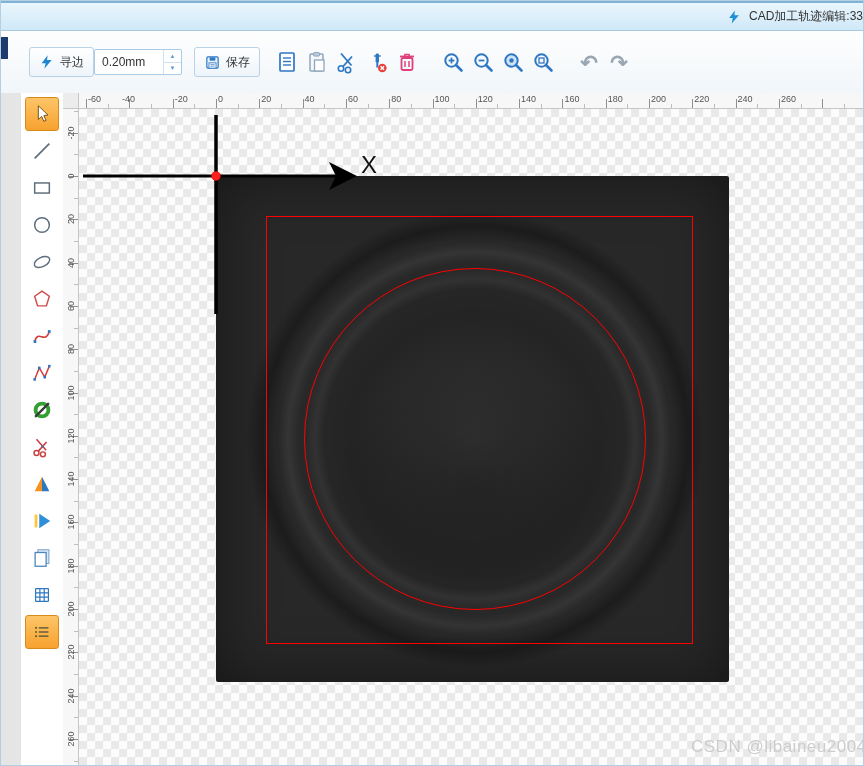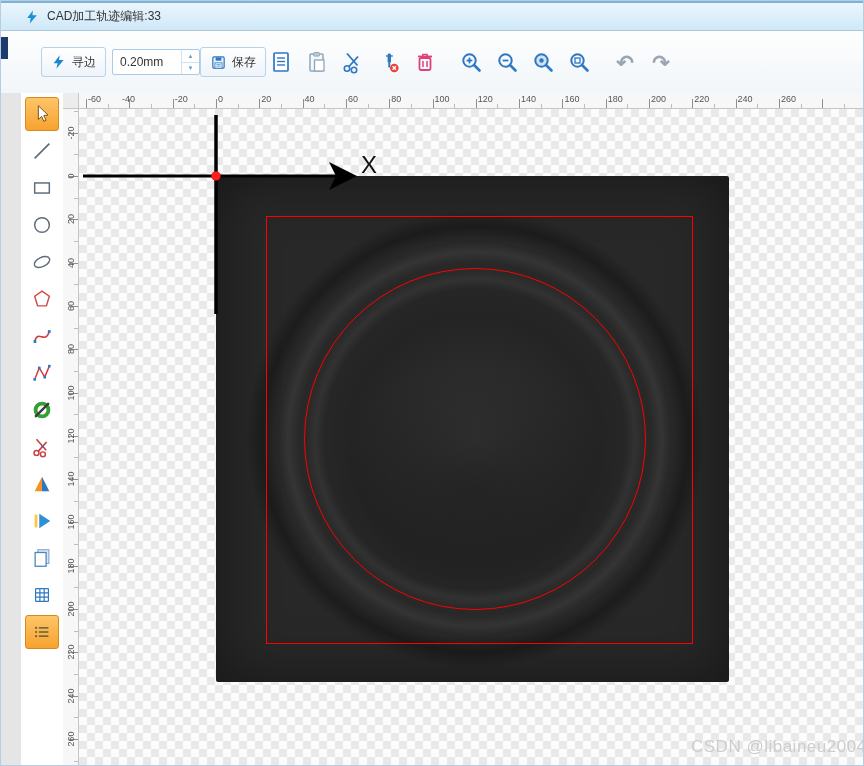--- a/index.html
+++ b/index.html
@@ -3,34 +3,34 @@
 <meta charset="utf-8">
 <style>
   html,body{margin:0;padding:0;width:864px;height:766px;overflow:hidden;
     font-family:"Liberation Sans","DejaVu Sans",sans-serif;background:#fff;user-select:none;}
   .window{position:relative;width:864px;height:766px;background:#fff;box-sizing:border-box;
     border:1px solid #b5cfe2;}
 
   
   .titlebar{position:absolute;left:0;top:0;width:100%;height:30px;box-sizing:border-box;
     background:linear-gradient(#eaf6fd,#cfe8f8);border-top:2px solid #7fb2d6;
-    border-bottom:1px solid #a9c9de;display:flex;align-items:center;gap:8px;padding-left:24px;}
+    border-bottom:1px solid #a9c9de;display:flex;align-items:center;gap:8px;padding-left:8px;justify-content:flex-end;}
   .titlebar .title{font-size:12px;color:#333;}
   .accent-tab{position:absolute;left:0;top:36px;width:7px;height:22px;background:#1c3c6e;z-index:6;}
 
   
   .toolbar{position:absolute;left:0;top:30px;width:100%;height:62px;box-sizing:border-box;
-    background:linear-gradient(#fefefe,#f1f6fa);display:flex;align-items:center;padding-left:40px;}
+    background:linear-gradient(#fefefe,#f1f6fa);display:flex;align-items:center;padding-left:28px;}
   .tbtn{display:flex;align-items:center;gap:5px;height:30px;padding:0 9px;
     background:linear-gradient(#ffffff,#edf4fa);border:1px solid #b9d2e6;border-radius:3px;
     font-size:12px;color:#333;cursor:pointer;}
   .ibtn{width:30px;height:30px;display:flex;align-items:center;justify-content:center;
     background:transparent;border:none;padding:0;cursor:pointer;border-radius:3px;}
   .arrowglyph{font-size:21px;color:#9aa7b2;line-height:1;font-weight:bold;}
-  .ml6{margin-left:6px}.ml12{}.ml16{margin-left:16px}
+  .ml6{}.ml12{margin-left:12px}.ml16{margin-left:16px}
   .spinner{display:flex;height:26px;width:88px;box-sizing:border-box;border:1px solid #a9cbe8;
     border-radius:2px;background:#fff;align-items:stretch;}
   .spin-val{flex:1;display:flex;align-items:center;padding-left:7px;font-size:12px;color:#333;}
   .spin-btns{width:17px;border-left:1px solid #cfe2f2;display:flex;flex-direction:column;}
   .spin-up,.spin-dn{flex:1;display:flex;align-items:center;justify-content:center;
     font-size:6px;color:#5a9fd4;cursor:pointer;}
   .spin-up{border-bottom:1px solid #cfe2f2;}
 
   
   .main{position:absolute;top:92px;left:0;right:0;bottom:0;background:#e5e5e5;}

